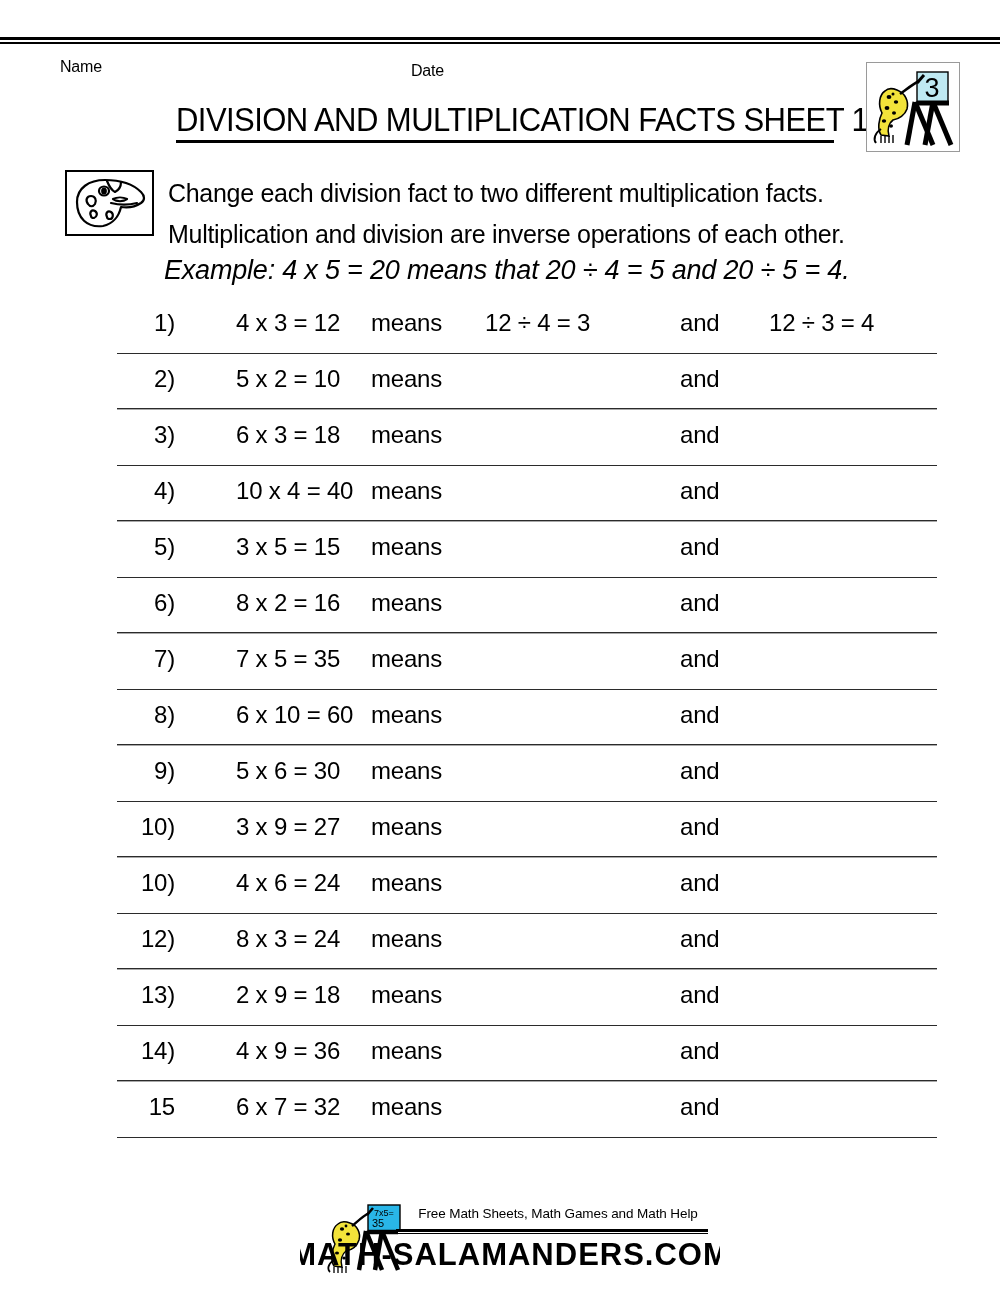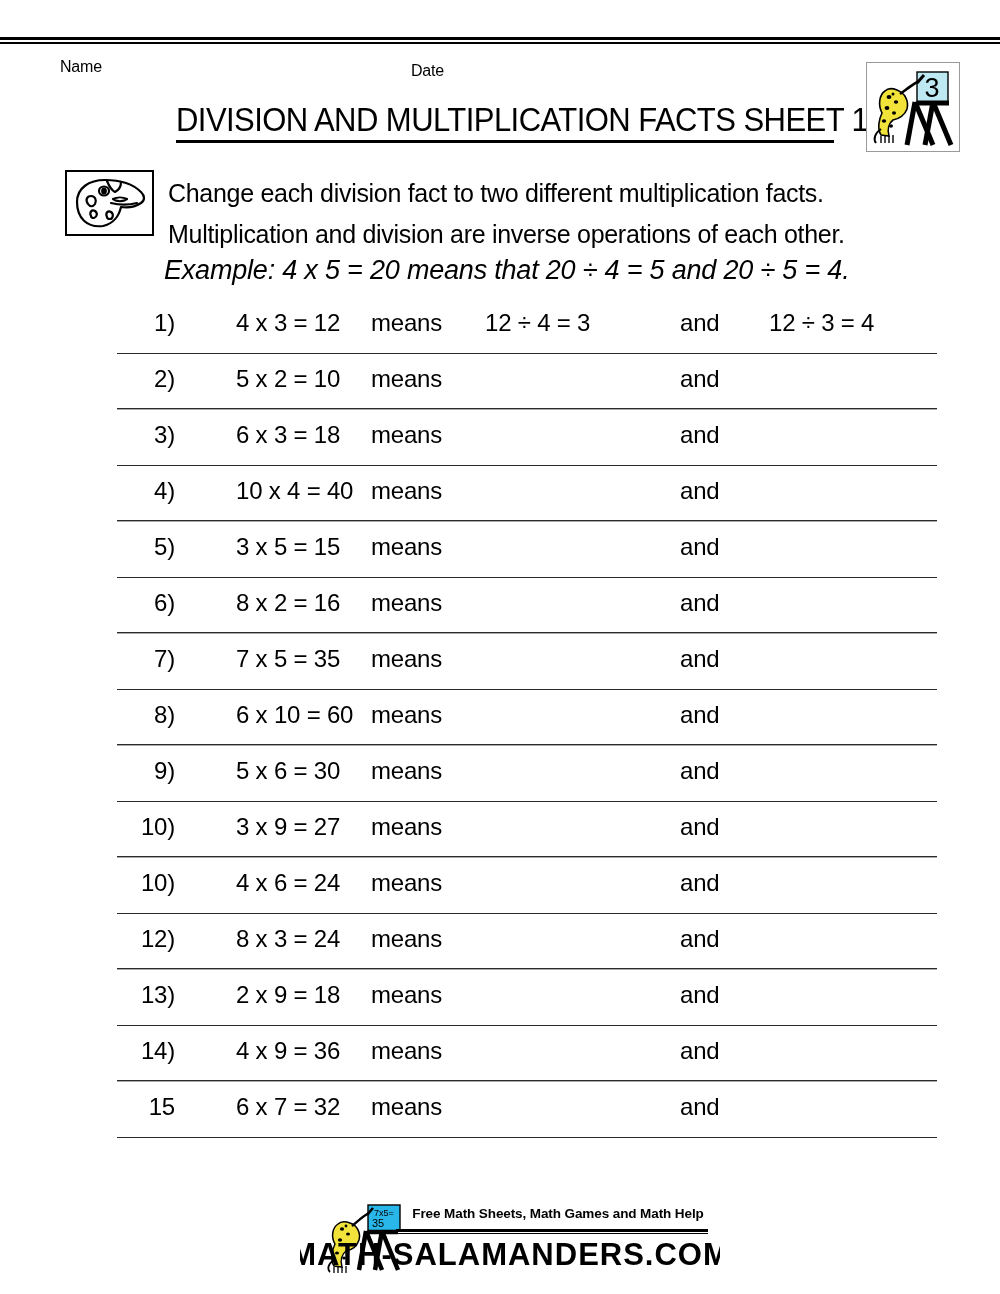--- a/index.html
+++ b/index.html
@@ -172,21 +172,21 @@
     height: 72px;
     overflow: hidden;
   }
   .footer-tagline {
     position: absolute;
     left: 408px;
     top: 8px;
     width: 300px;
     text-align: center;
     font-size: 13.5px;
-    font-weight: bold;
+    font-weight: normal;
     letter-spacing: -0.1px;
     white-space: nowrap;
   }
   .footer-rule {
     position: absolute;
     left: 396px;
     top: 31px;
     width: 312px;
     height: 3px;
     background: #000;

